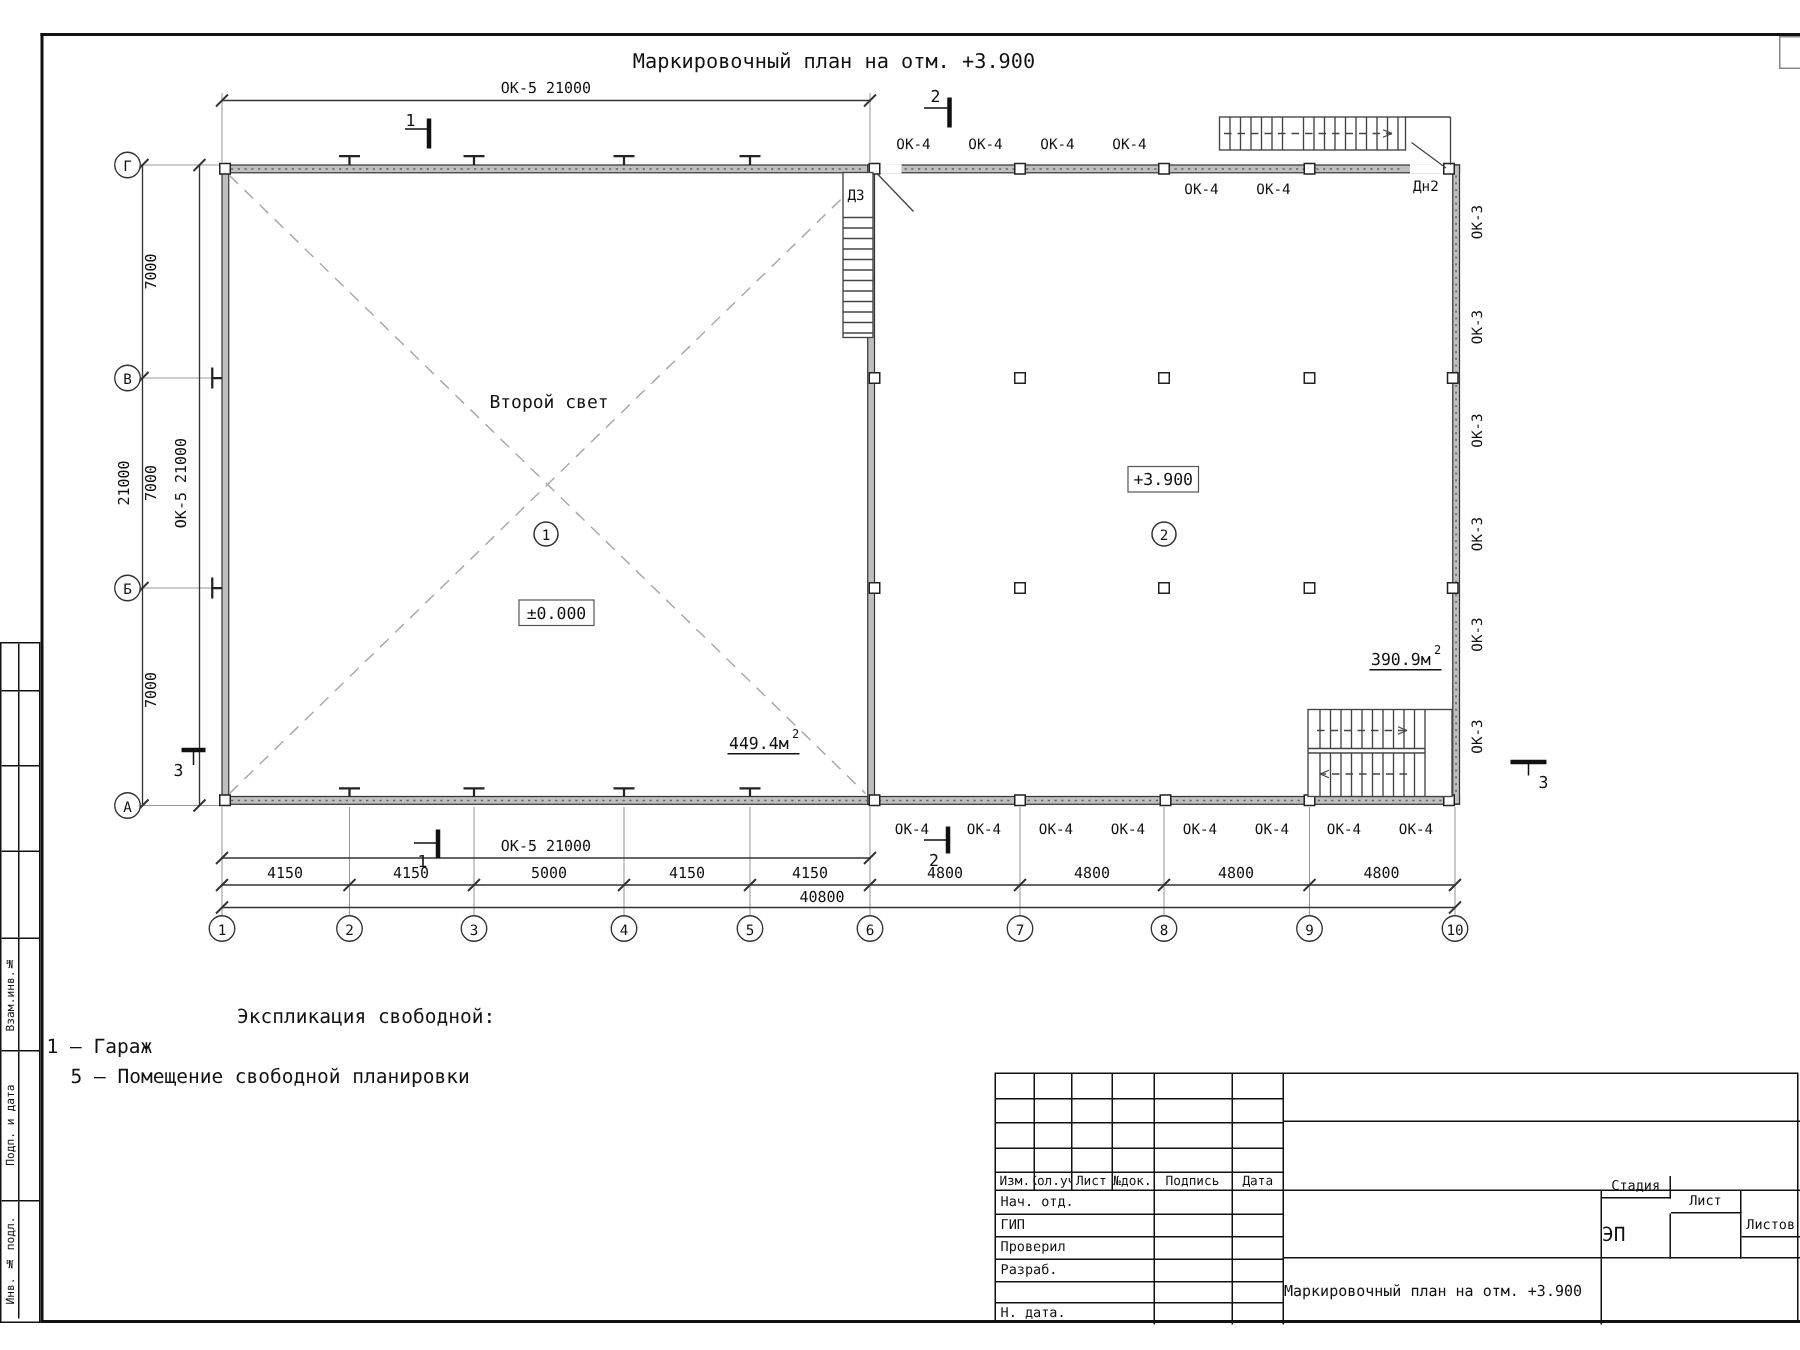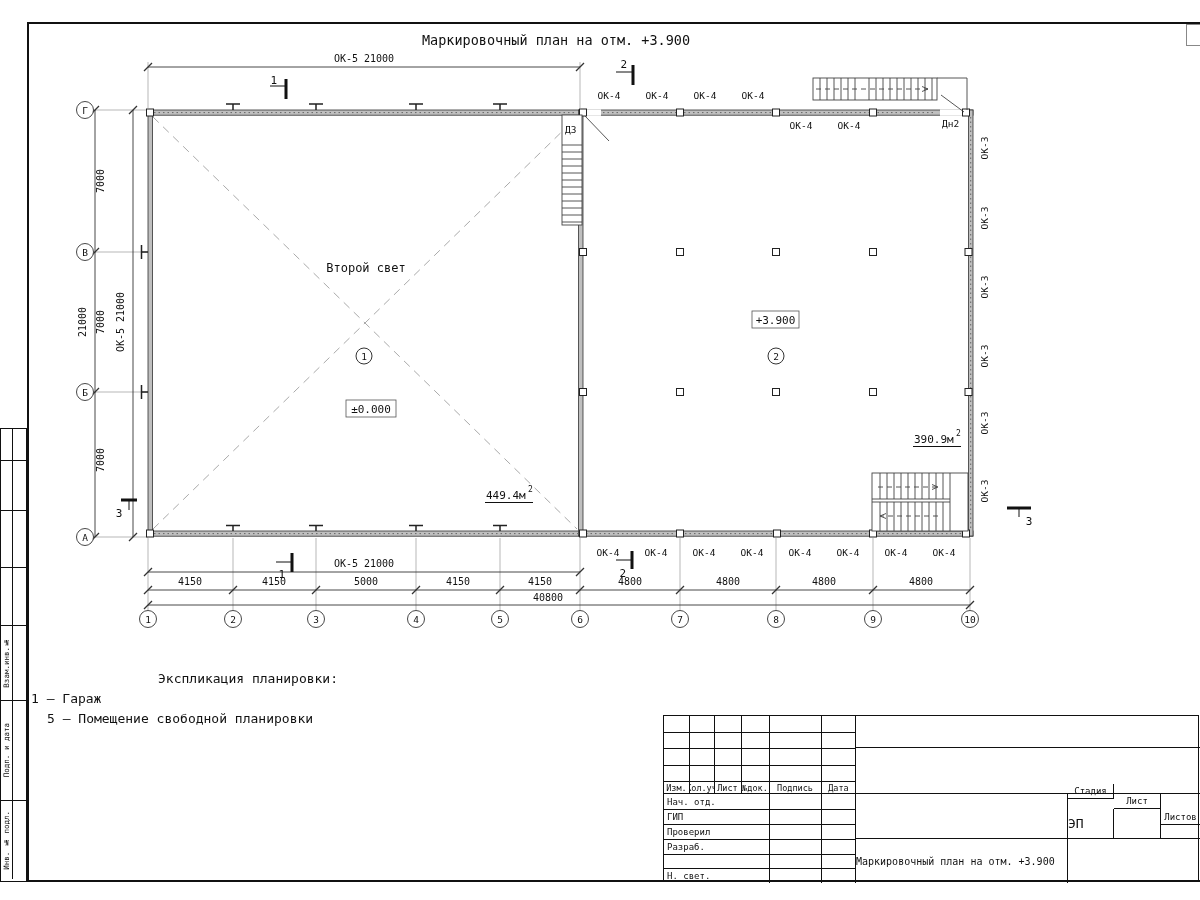--- a/index.html
+++ b/index.html
@@ -275,21 +275,21 @@
           <span class="lbl">Подп. и дата</span>
         </div>
     </div>
     <div class="row" style="height:78px;">
       <div class="sub">
           <span class="lbl">Инв. № подл.</span>
         </div>
     </div>
   </div>
 
-  <div class="legend-title">Экспликация планировки:</div>
+  <div class="legend-title">Экспликация свободной:</div>
   <div class="legend-item1">1 – Гараж</div>
   <div class="legend-item2">5 – Помещение свободной планировки</div>
 
   <div class="tb">
 
     <div class="abs" style="left:0;top:0;width:192px;height:78px;border-right:1.8px solid #111;border-bottom:1.8px solid #111;">
       <div class="abs" style="left:0;top:16px;width:192px;border-top:1px solid #111;"></div>
       <div class="abs" style="left:0;top:32px;width:192px;border-top:1px solid #111;"></div>
       <div class="abs" style="left:0;top:49px;width:192px;border-top:1px solid #111;"></div>
       <div class="abs" style="left:0;top:65px;width:192px;border-top:1px solid #111;"></div>
@@ -312,21 +312,21 @@
       <div class="abs" style="left:0;top:45px;width:192px;border-top:1px solid #111;"></div>
       <div class="abs" style="left:0;top:60px;width:192px;border-top:1px solid #111;"></div>
       <div class="abs" style="left:0;top:74px;width:192px;border-top:1px solid #111;"></div>
       <div class="abs" style="left:105px;top:0;height:89px;border-left:1px solid #111;"></div>
       <div class="abs" style="left:157px;top:0;height:89px;border-left:1px solid #111;"></div>
       <div class="abs rlabel" style="left:0;top:0;width:105px;height:15px;">Нач. отд.</div>
       <div class="abs rlabel" style="left:0;top:15px;width:105px;height:15px;">ГИП</div>
       <div class="abs rlabel" style="left:0;top:30px;width:105px;height:15px;">Проверил</div>
       <div class="abs rlabel" style="left:0;top:45px;width:105px;height:15px;">Разраб.</div>
       <div class="abs rlabel" style="left:0;top:60px;width:105px;height:14px;"></div>
-      <div class="abs rlabel" style="left:0;top:74px;width:105px;height:15px;">Н. свет.</div>
+      <div class="abs rlabel" style="left:0;top:74px;width:105px;height:15px;">Н. дата.</div>
     </div>
 
     <div class="abs" style="left:192px;top:0;width:344px;height:32px;border-bottom:1.8px solid #111;"></div>
     <div class="abs" style="left:192px;top:32px;width:344px;height:46px;border-bottom:1.8px solid #111;"></div>
 
     <div class="abs" style="left:192px;top:78px;width:212px;height:45px;border-right:1.8px solid #111;border-bottom:1.8px solid #111;"></div>
     <div class="abs ctr" style="left:192px;top:123px;width:212px;height:44px;border-right:1.8px solid #111;">
       <span style="font-size:10px;white-space:nowrap;">Маркировочный план на отм. +3.900</span>
     </div>
     <div class="abs hdr" style="left:404px;top:68px;width:46px;height:15px;border-right:1.5px solid #111;border-bottom:1.5px solid #111;font-size:9px;">Стадия</div>

